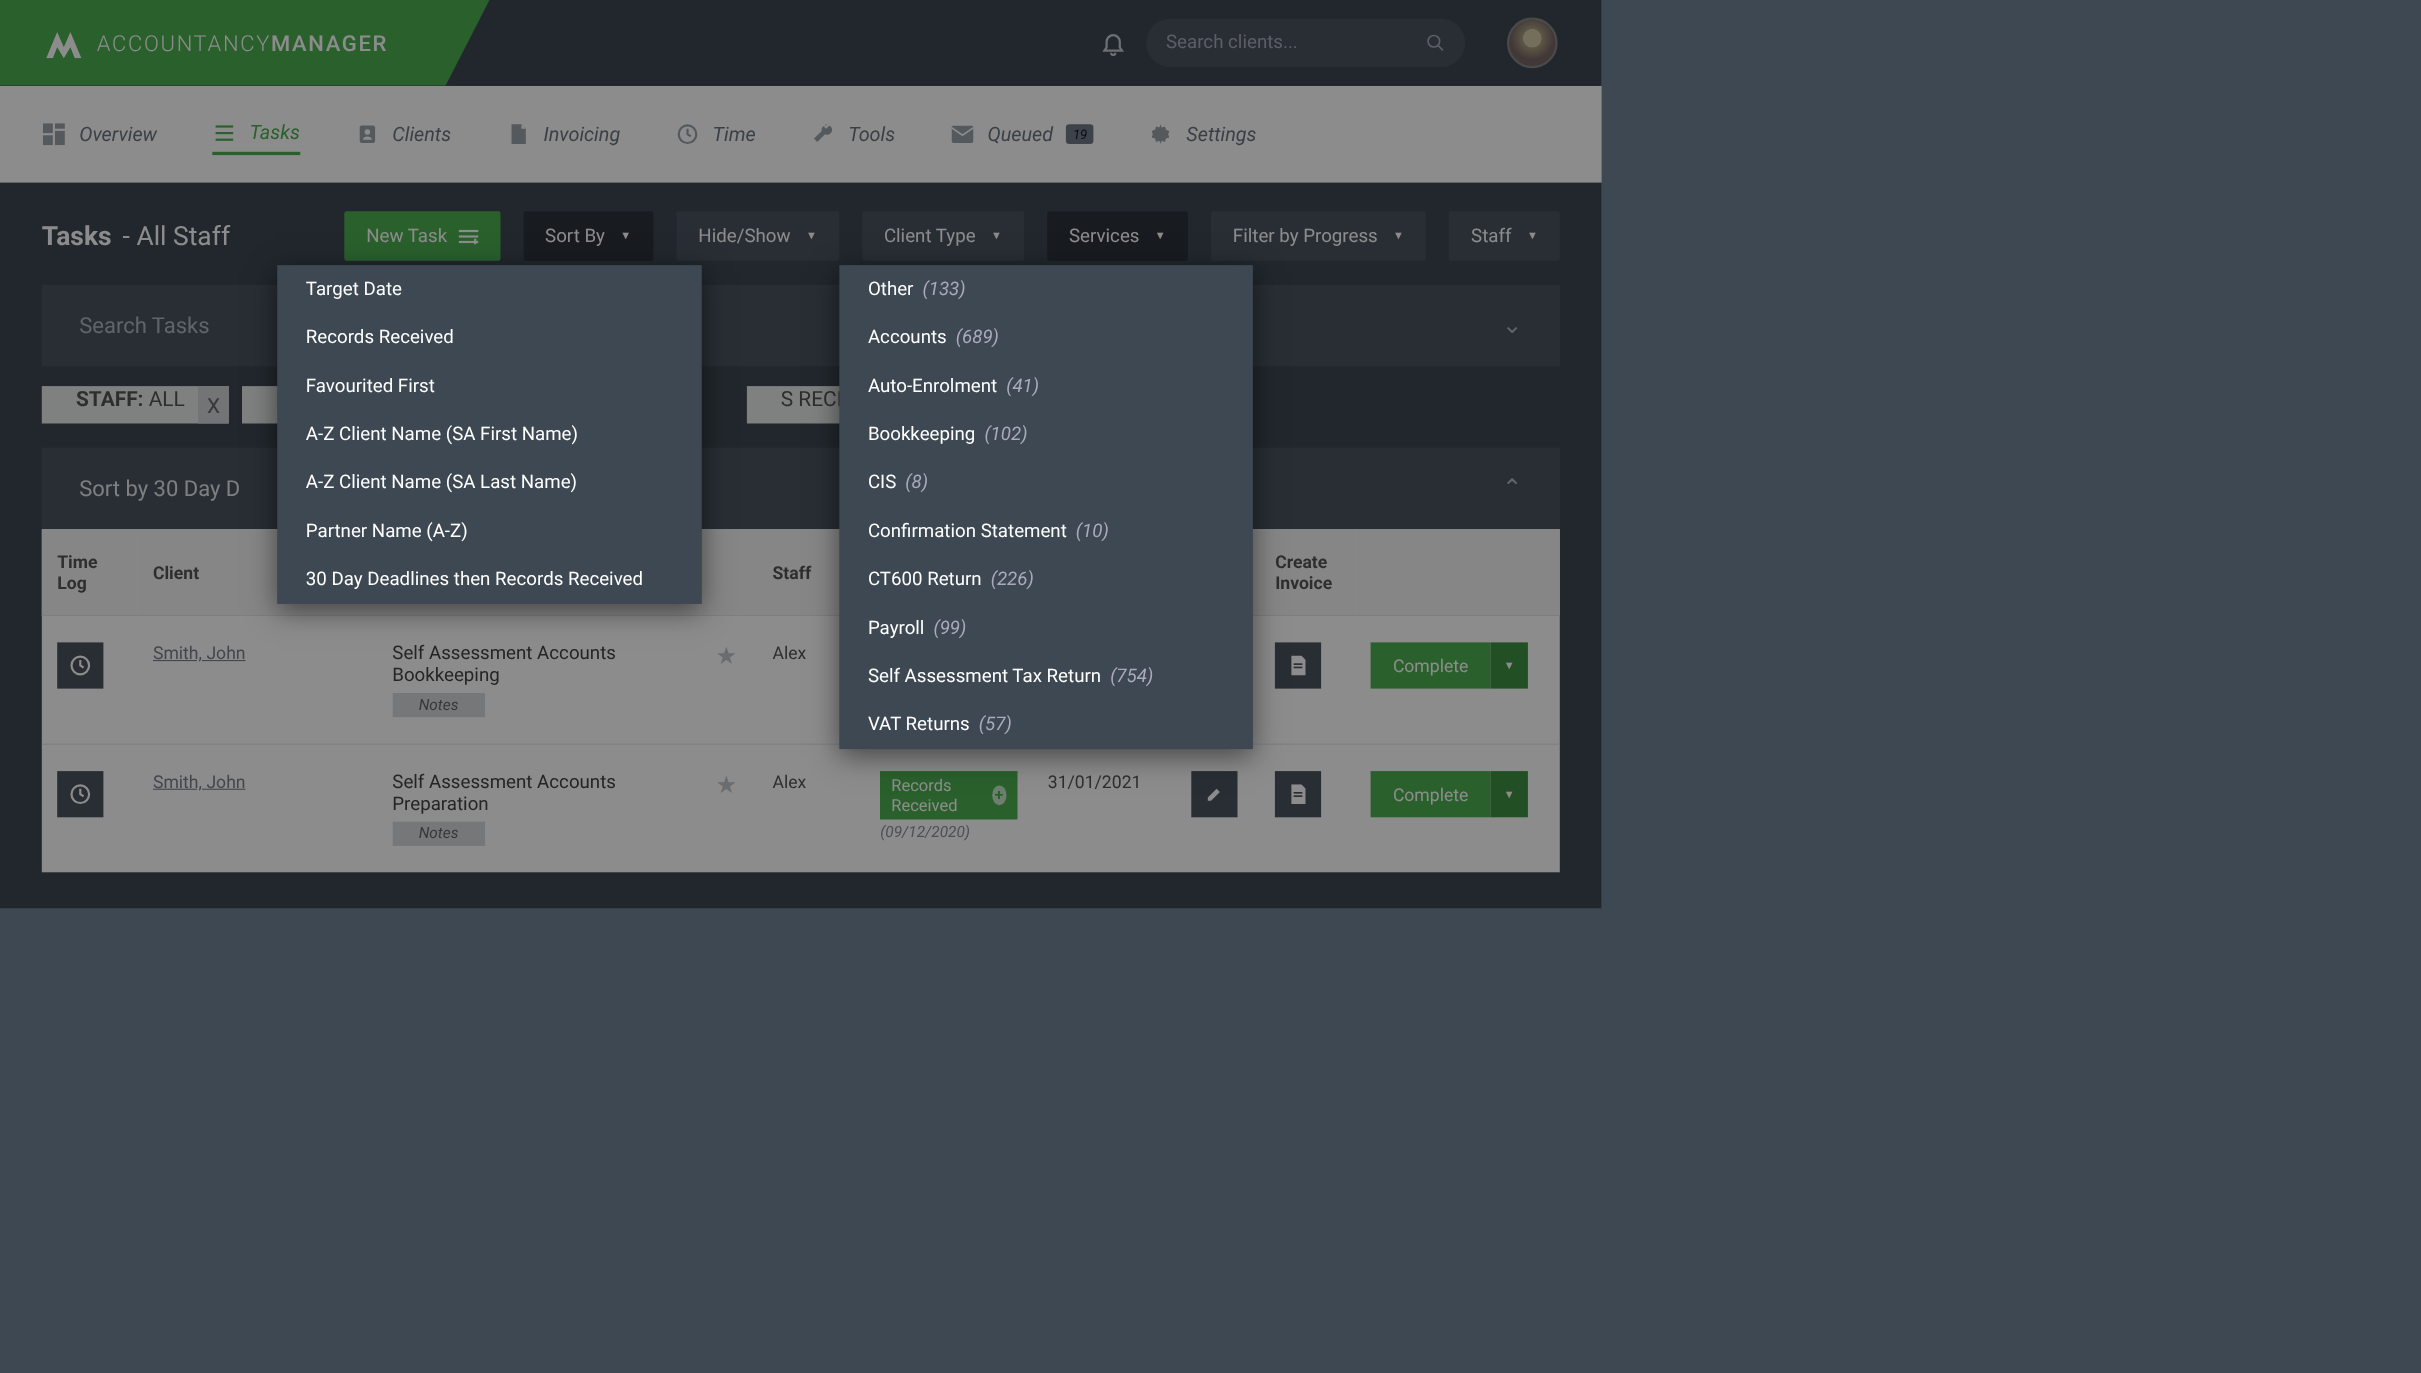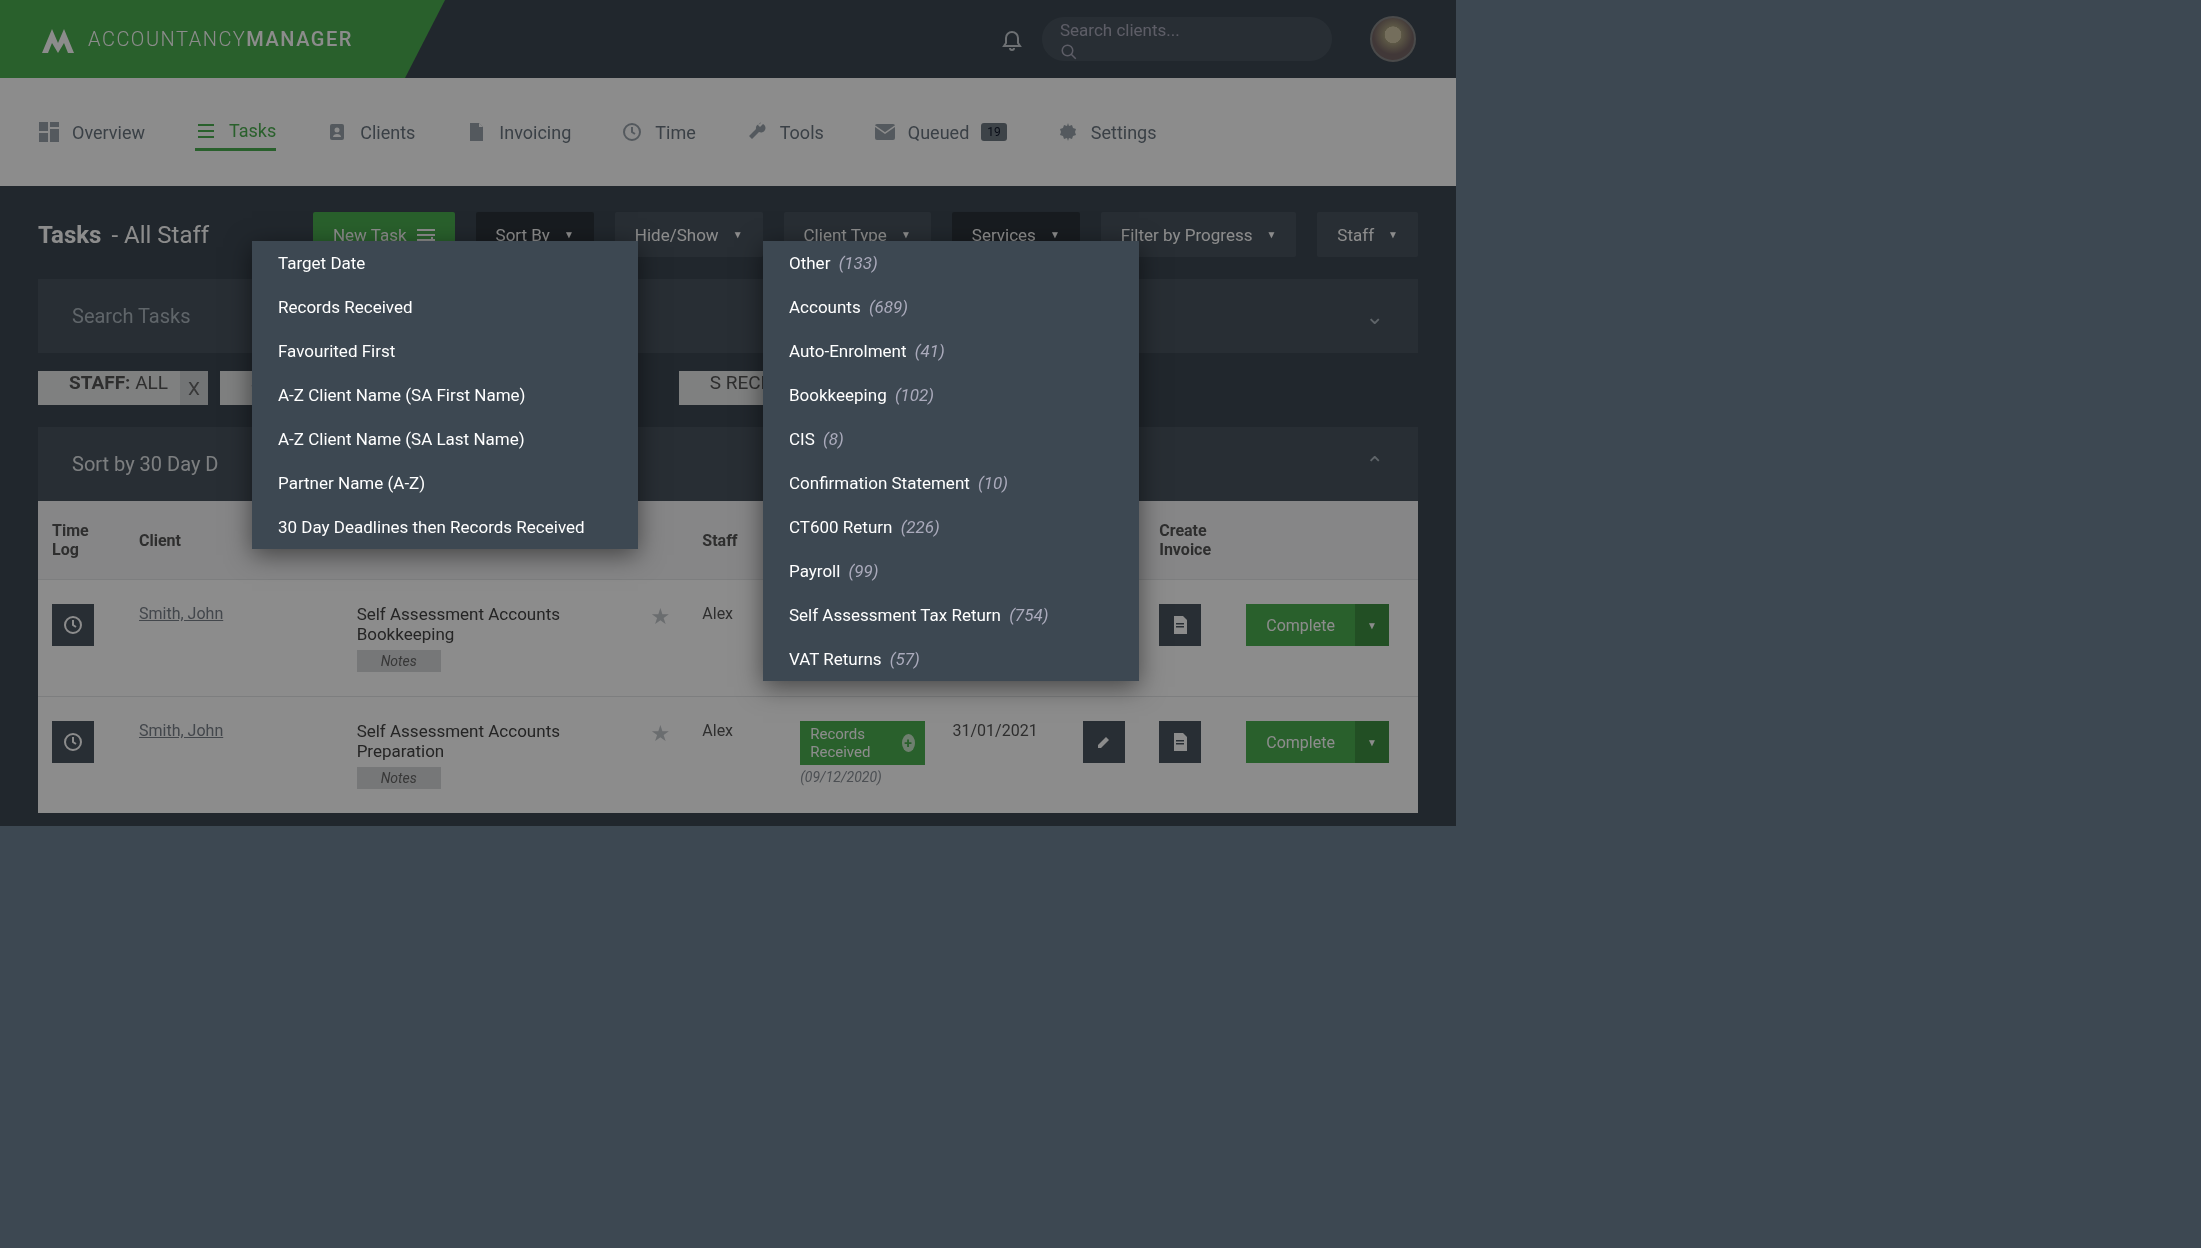--- a/index.html
+++ b/index.html
@@ -9,28 +9,28 @@
 .dim-overlay { position:absolute; inset:0; background:rgba(0,0,0,0.45); z-index:50; pointer-events:none; }
 
 
 .header { height:78px; background:#3d4852; display:flex; align-items:center; position:relative; }
 .header::before { content:""; position:absolute; left:0; top:0; width:445px; height:100%; background:#4caf50; clip-path:polygon(0 0,100% 0,calc(100% - 40px) 100%,0 100%); }
 .logo-wrap { position:relative; z-index:2; display:flex; align-items:center; padding-left:38px; gap:10px; }
 .logo-mark { width:40px; height:28px; }
 .logo-text { color:#fff; font-size:20px; font-weight:300; letter-spacing:1.5px; }
 .header-right { margin-left:auto; display:flex; align-items:center; gap:18px; padding-right:40px; position:relative; z-index:2; }
 .bell { width:24px; height:24px; cursor:pointer; }
-.search-box { background:#4a5560; border-radius:22px; height:44px; width:290px; display:flex; align-items:flex-start; padding:0 18px;flex-direction:column; }
+.search-box { background:#4a5560; border-radius:22px; height:44px; width:290px; display:flex; align-items:center; padding:0 18px; }
 .search-box input { flex:1; background:none; border:none; outline:none; color:#ccc; font-size:17px; }
 .search-box input::placeholder { color:#aab; }
 .search-box .mag { width:18px; height:18px; }
 .avatar { width:46px; height:46px; border-radius:50%; background:radial-gradient(circle at 50% 40%, #d4c9a8 25%, #a89f7f 26%, #766 60%); border:2px solid #888; margin-left:20px; }
 
 
-.nav { height:108px; background:#fff; color:#5a6570; display:flex; align-items:center; padding:0 38px; gap:50px; }
+.nav { height:88px; background:#fff; color:#5a6570; display:flex; align-items:center; padding:0 38px; gap:50px;font-style:italic; }
 .nav-item { display:flex; align-items:center; gap:12px; cursor:pointer; font-size:18px; color:#6b7680; }
 .nav-item.active { color:#4caf50; border-bottom:3px solid #4caf50; padding-bottom:6px; margin-bottom:-6px; }
 .nav-icon { width:22px; height:22px; display:inline-flex; align-items:center; justify-content:center; }
 .badge { background:#707a83; color:#0f172a; font-size:12px; border-radius:3px; padding:2px 6px; }
 
 
 .content { padding:26px 38px; }
 .title-row { display:flex; align-items:center; gap:20px; }
 .page-title { font-size:24px; font-weight:700; color:#fff; display:flex; gap:10px; }
 .page-title .sub { font-weight:400; }

